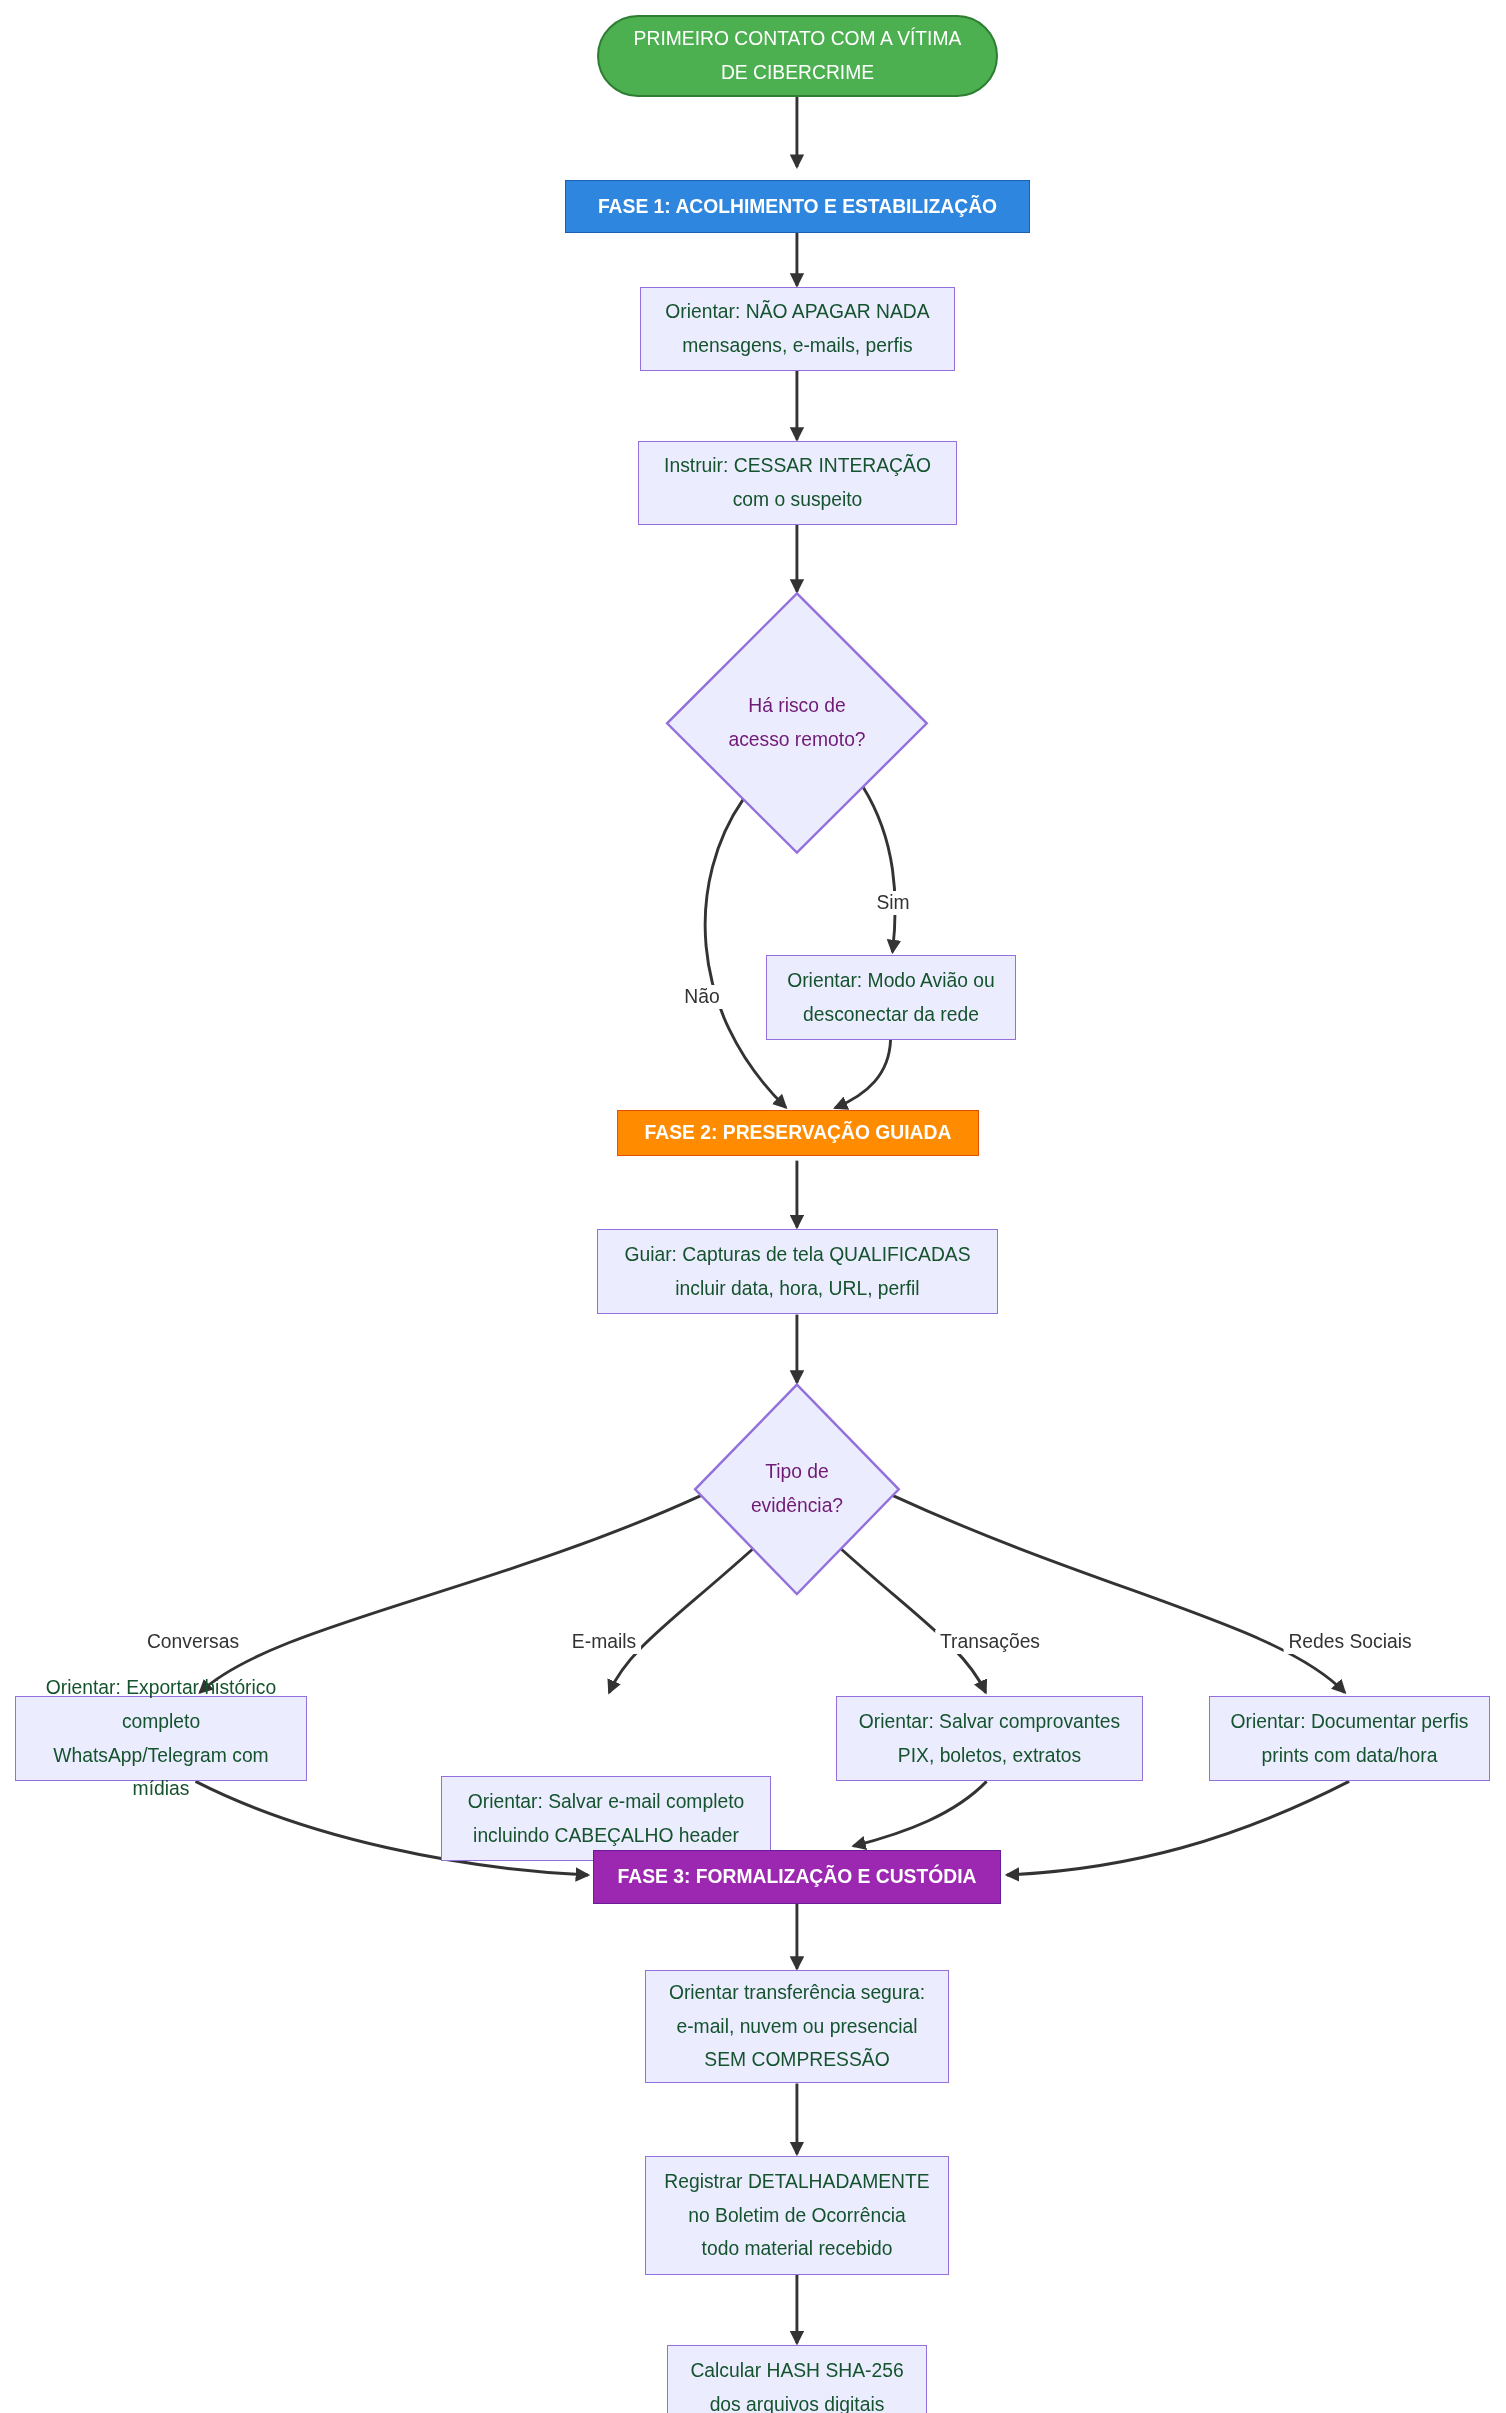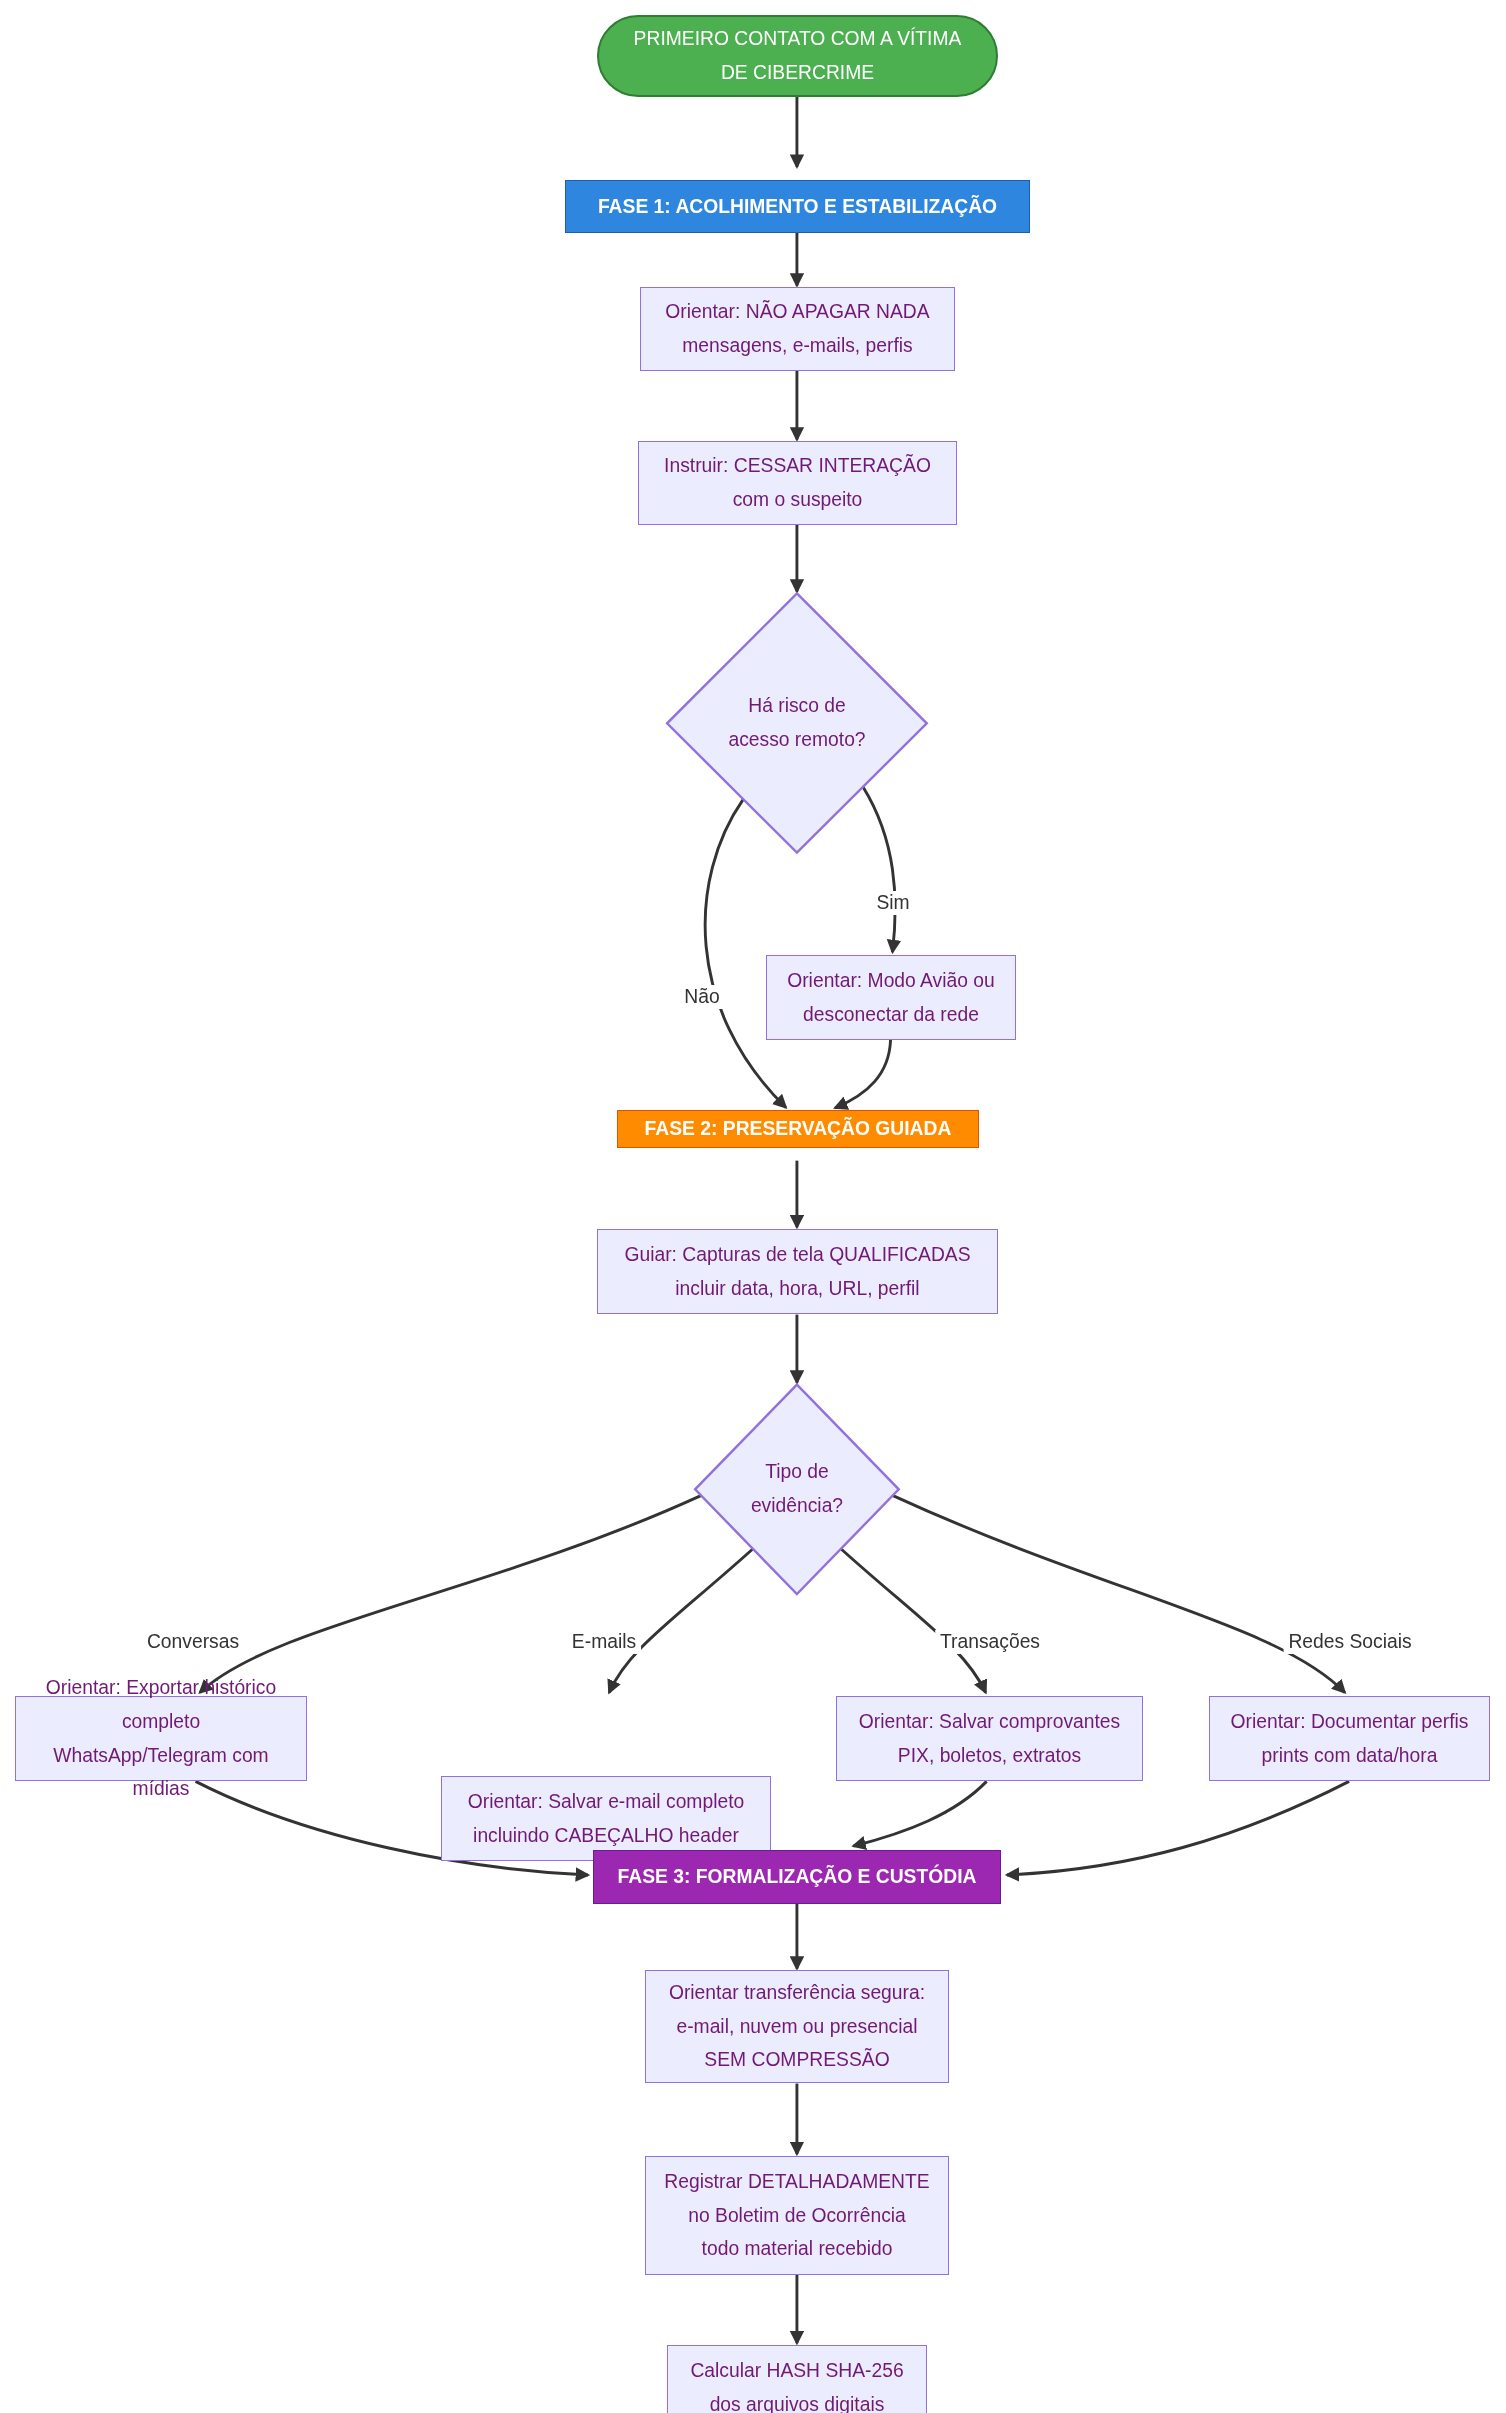--- a/index.html
+++ b/index.html
@@ -37,21 +37,21 @@
     text-align:center;
     white-space:pre-line;
     font-size:19.3px;
     line-height:1.75;
     padding:2.9px 6.8px;
     z-index:2;
   }
   .lav{
     background:#ececff;
     border:1.9px solid #9370db;
-    color:#701a75;
+    color:#14532d;
   }
   .terminal{
     background:#4caf50;
     border:2.4px solid #2e7d32;
     color:#ffffff;
     border-radius:46px;
   }
   .phase{
     color:#ffffff;
     font-weight:bold;
@@ -138,21 +138,21 @@
 
   <div class="diamond-label" style="left:797px;top:723px;">Há risco de
 acesso remoto?</div>
 
   <div class="edge-label" style="left:893px;top:903px;">Sim</div>
   <div class="edge-label" style="left:702px;top:997px;">Não</div>
 
   <div class="node lav" style="left:766px;top:955px;width:250px;height:85px;">Orientar: Modo Avião ou
 desconectar da rede</div>
 
-  <div class="node phase orange" style="left:617px;top:1110px;width:362px;height:38px;">FASE 2: PRESERVAÇÃO GUIADA</div>
+  <div class="node phase orange" style="left:617px;top:1110px;width:362px;height:46px;">FASE 2: PRESERVAÇÃO GUIADA</div>
 
   <div class="node lav" style="left:597px;top:1229px;width:401px;height:85px;">Guiar: Capturas de tela QUALIFICADAS
 incluir data, hora, URL, perfil</div>
 
   <div class="diamond-label" style="left:797px;top:1489px;">Tipo de
 evidência?</div>
 
   <div class="edge-label" style="left:193px;top:1642px;">Conversas</div>
   <div class="edge-label" style="left:604px;top:1642px;">E-mails</div>
   <div class="edge-label" style="left:990px;top:1642px;">Transações</div>

